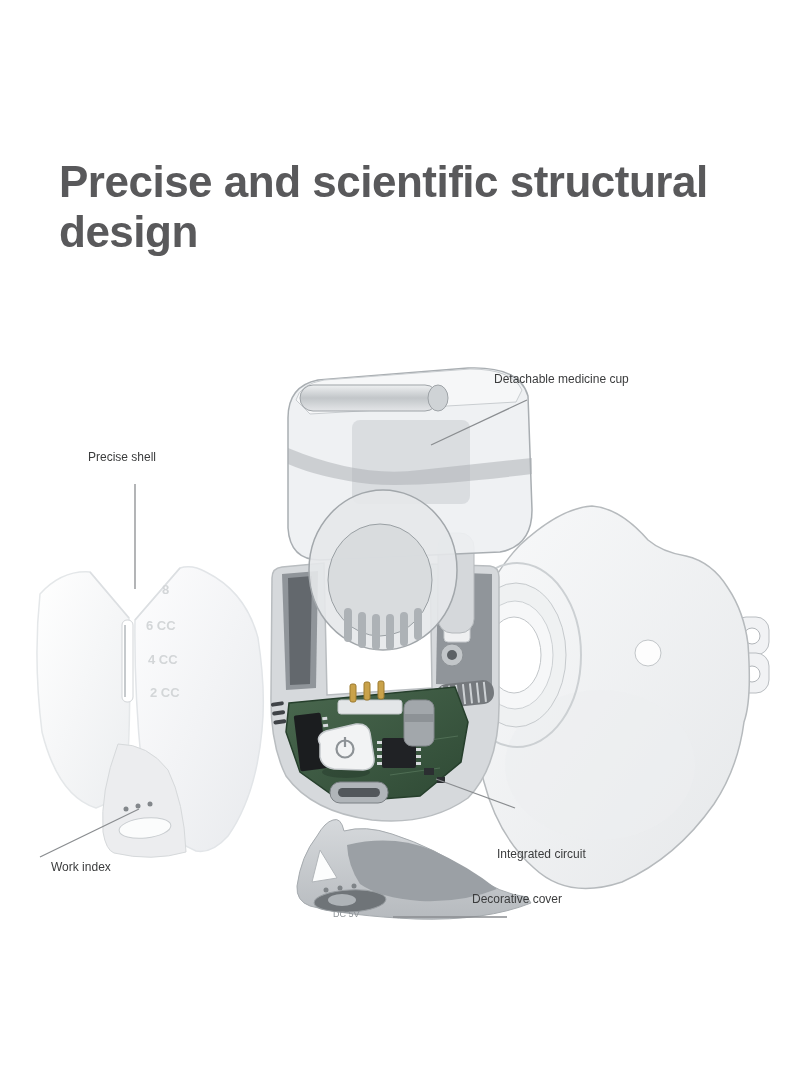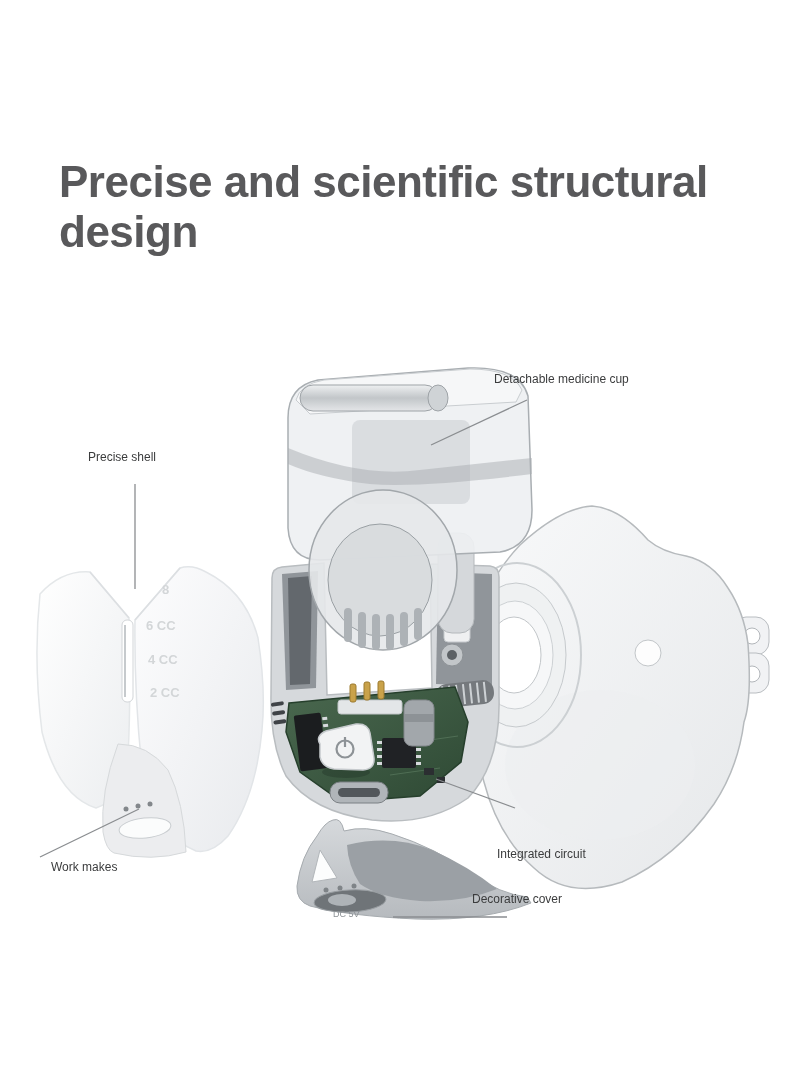--- a/index.html
+++ b/index.html
@@ -210,16 +210,16 @@
       <line x1="135" y1="484" x2="135" y2="589"></line>
       <line x1="40" y1="857" x2="139" y2="809"></line>
       <line x1="515" y1="808" x2="436" y2="779"></line>
       <line x1="393" y1="917" x2="507" y2="917"></line>
     </g>
   </svg>
 
   <div class="callout" id="label-medicine-cup">Detachable medicine cup</div>
   <div class="callout" id="label-product-shell">Precise shell</div>
   <div class="callout" id="label-integrated-circuit">Integrated circuit</div>
-  <div class="callout" id="label-work-index">Work makes</div>
+  <div class="callout" id="label-work-index">Work index</div>
   <div class="callout" id="label-decorative-cover">Decorative cover</div>
 
 </div>
 
 </body></html>

